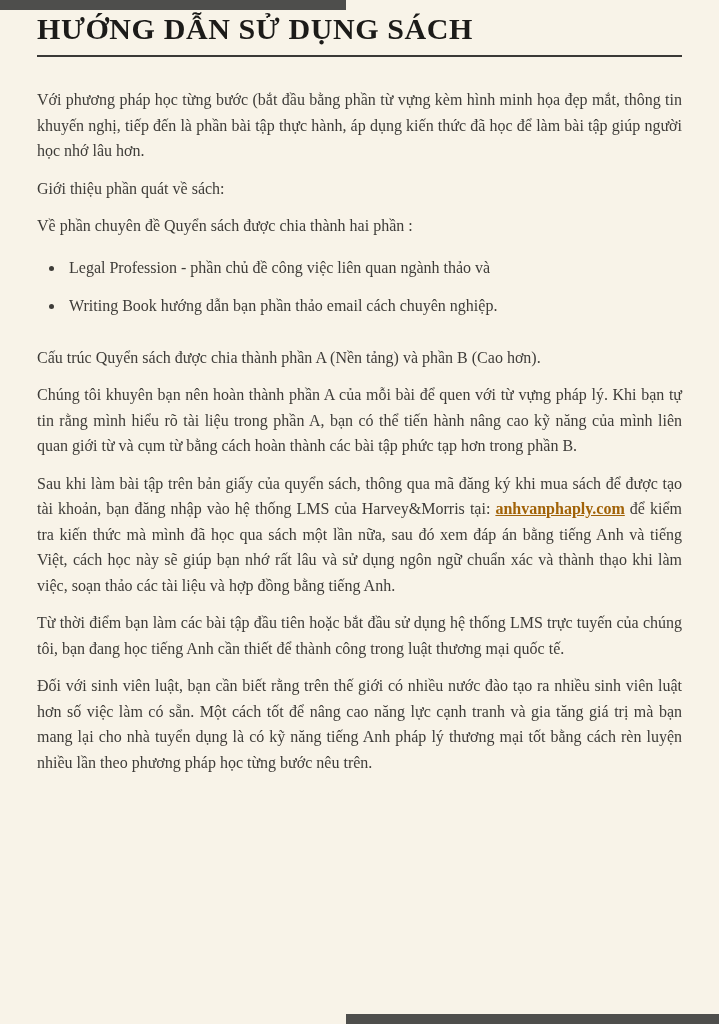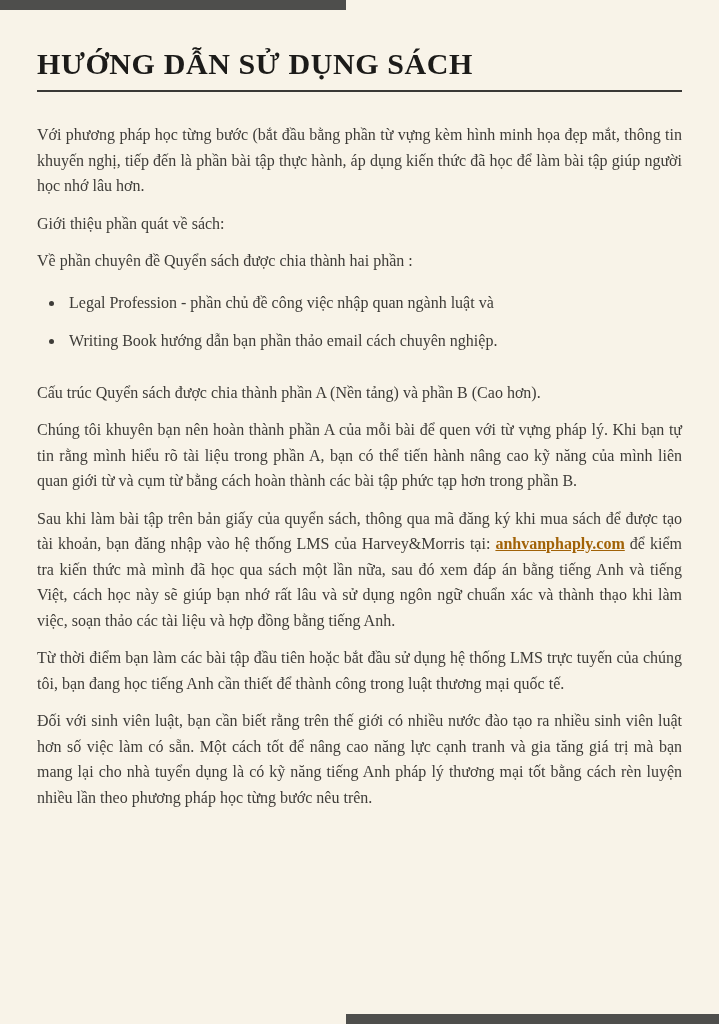--- a/index.html
+++ b/index.html
@@ -24,21 +24,21 @@
     top: 0;
     left: 0;
     width: 346px;
   }
   .deco-bar.bottom-right {
     bottom: 0;
     left: 346px;
     right: 0;
   }
   .content {
-    padding: 47px 37px 0 37px;
+    padding: 12px 37px 0 37px;
   }
   h1.doc-title {
     margin: 0;
     font-size: 30px;
     font-weight: bold;
     letter-spacing: 0.6px;
     color: #1c1b19;
     font-family: "Liberation Serif", "DejaVu Serif", serif;
   }
   .title-rule {
@@ -87,21 +87,21 @@
 
   <div class="body-text">
 
     <p>Với phương pháp học từng bước (bắt đầu bằng phần từ vựng kèm hình minh họa đẹp mắt, thông tin khuyến nghị, tiếp đến là phần bài tập thực hành, áp dụng kiến thức đã học để làm bài tập giúp người học nhớ lâu hơn.</p>
 
     <p>Giới thiệu phần quát về sách:</p>
 
     <p>Về phần chuyên đề Quyển sách được chia thành hai phần :</p>
 
     <ul class="book-parts">
-      <li>Legal Profession - phần chủ đề công việc nhập quan ngành luật và</li>
+      <li>Legal Profession - phần chủ đề công việc liên quan ngành thảo và</li>
       <li>Writing Book hướng dẫn bạn phần thảo email cách chuyên nghiệp.</li>
     </ul>
 
     <p>Cấu trúc Quyển sách được chia thành phần A (Nền tảng) và phần B (Cao hơn).</p>
 
     <p>Chúng tôi khuyên bạn nên hoàn thành phần A của mỗi bài để quen với từ vựng pháp lý. Khi bạn tự tin rằng mình hiểu rõ tài liệu trong phần A, bạn có thể tiến hành nâng cao kỹ năng của mình liên quan giới từ và cụm từ bằng cách hoàn thành các bài tập phức tạp hơn trong phần B.</p>
 
     <p><span>Sau khi làm bài tập trên bản giấy của quyển sách, thông qua mã đăng ký khi mua sách để được tạo tài khoản, bạn đăng nhập vào hệ thống LMS của Harvey&amp;Morris tại: </span><a class="doc-link" href="#">anhvanphaply.com</a><span> để kiểm tra kiến thức mà mình đã học qua sách một lần nữa, sau đó xem đáp án bằng tiếng Anh và tiếng Việt, cách học này sẽ giúp bạn nhớ rất lâu và sử dụng ngôn ngữ chuẩn xác và thành thạo khi làm việc, soạn thảo các tài liệu và hợp đồng bằng tiếng Anh.</span></p>
 
     <p>Từ thời điểm bạn làm các bài tập đầu tiên hoặc bắt đầu sử dụng hệ thống LMS trực tuyến của chúng tôi, bạn đang học tiếng Anh cần thiết để thành công trong luật thương mại quốc tế.</p>

